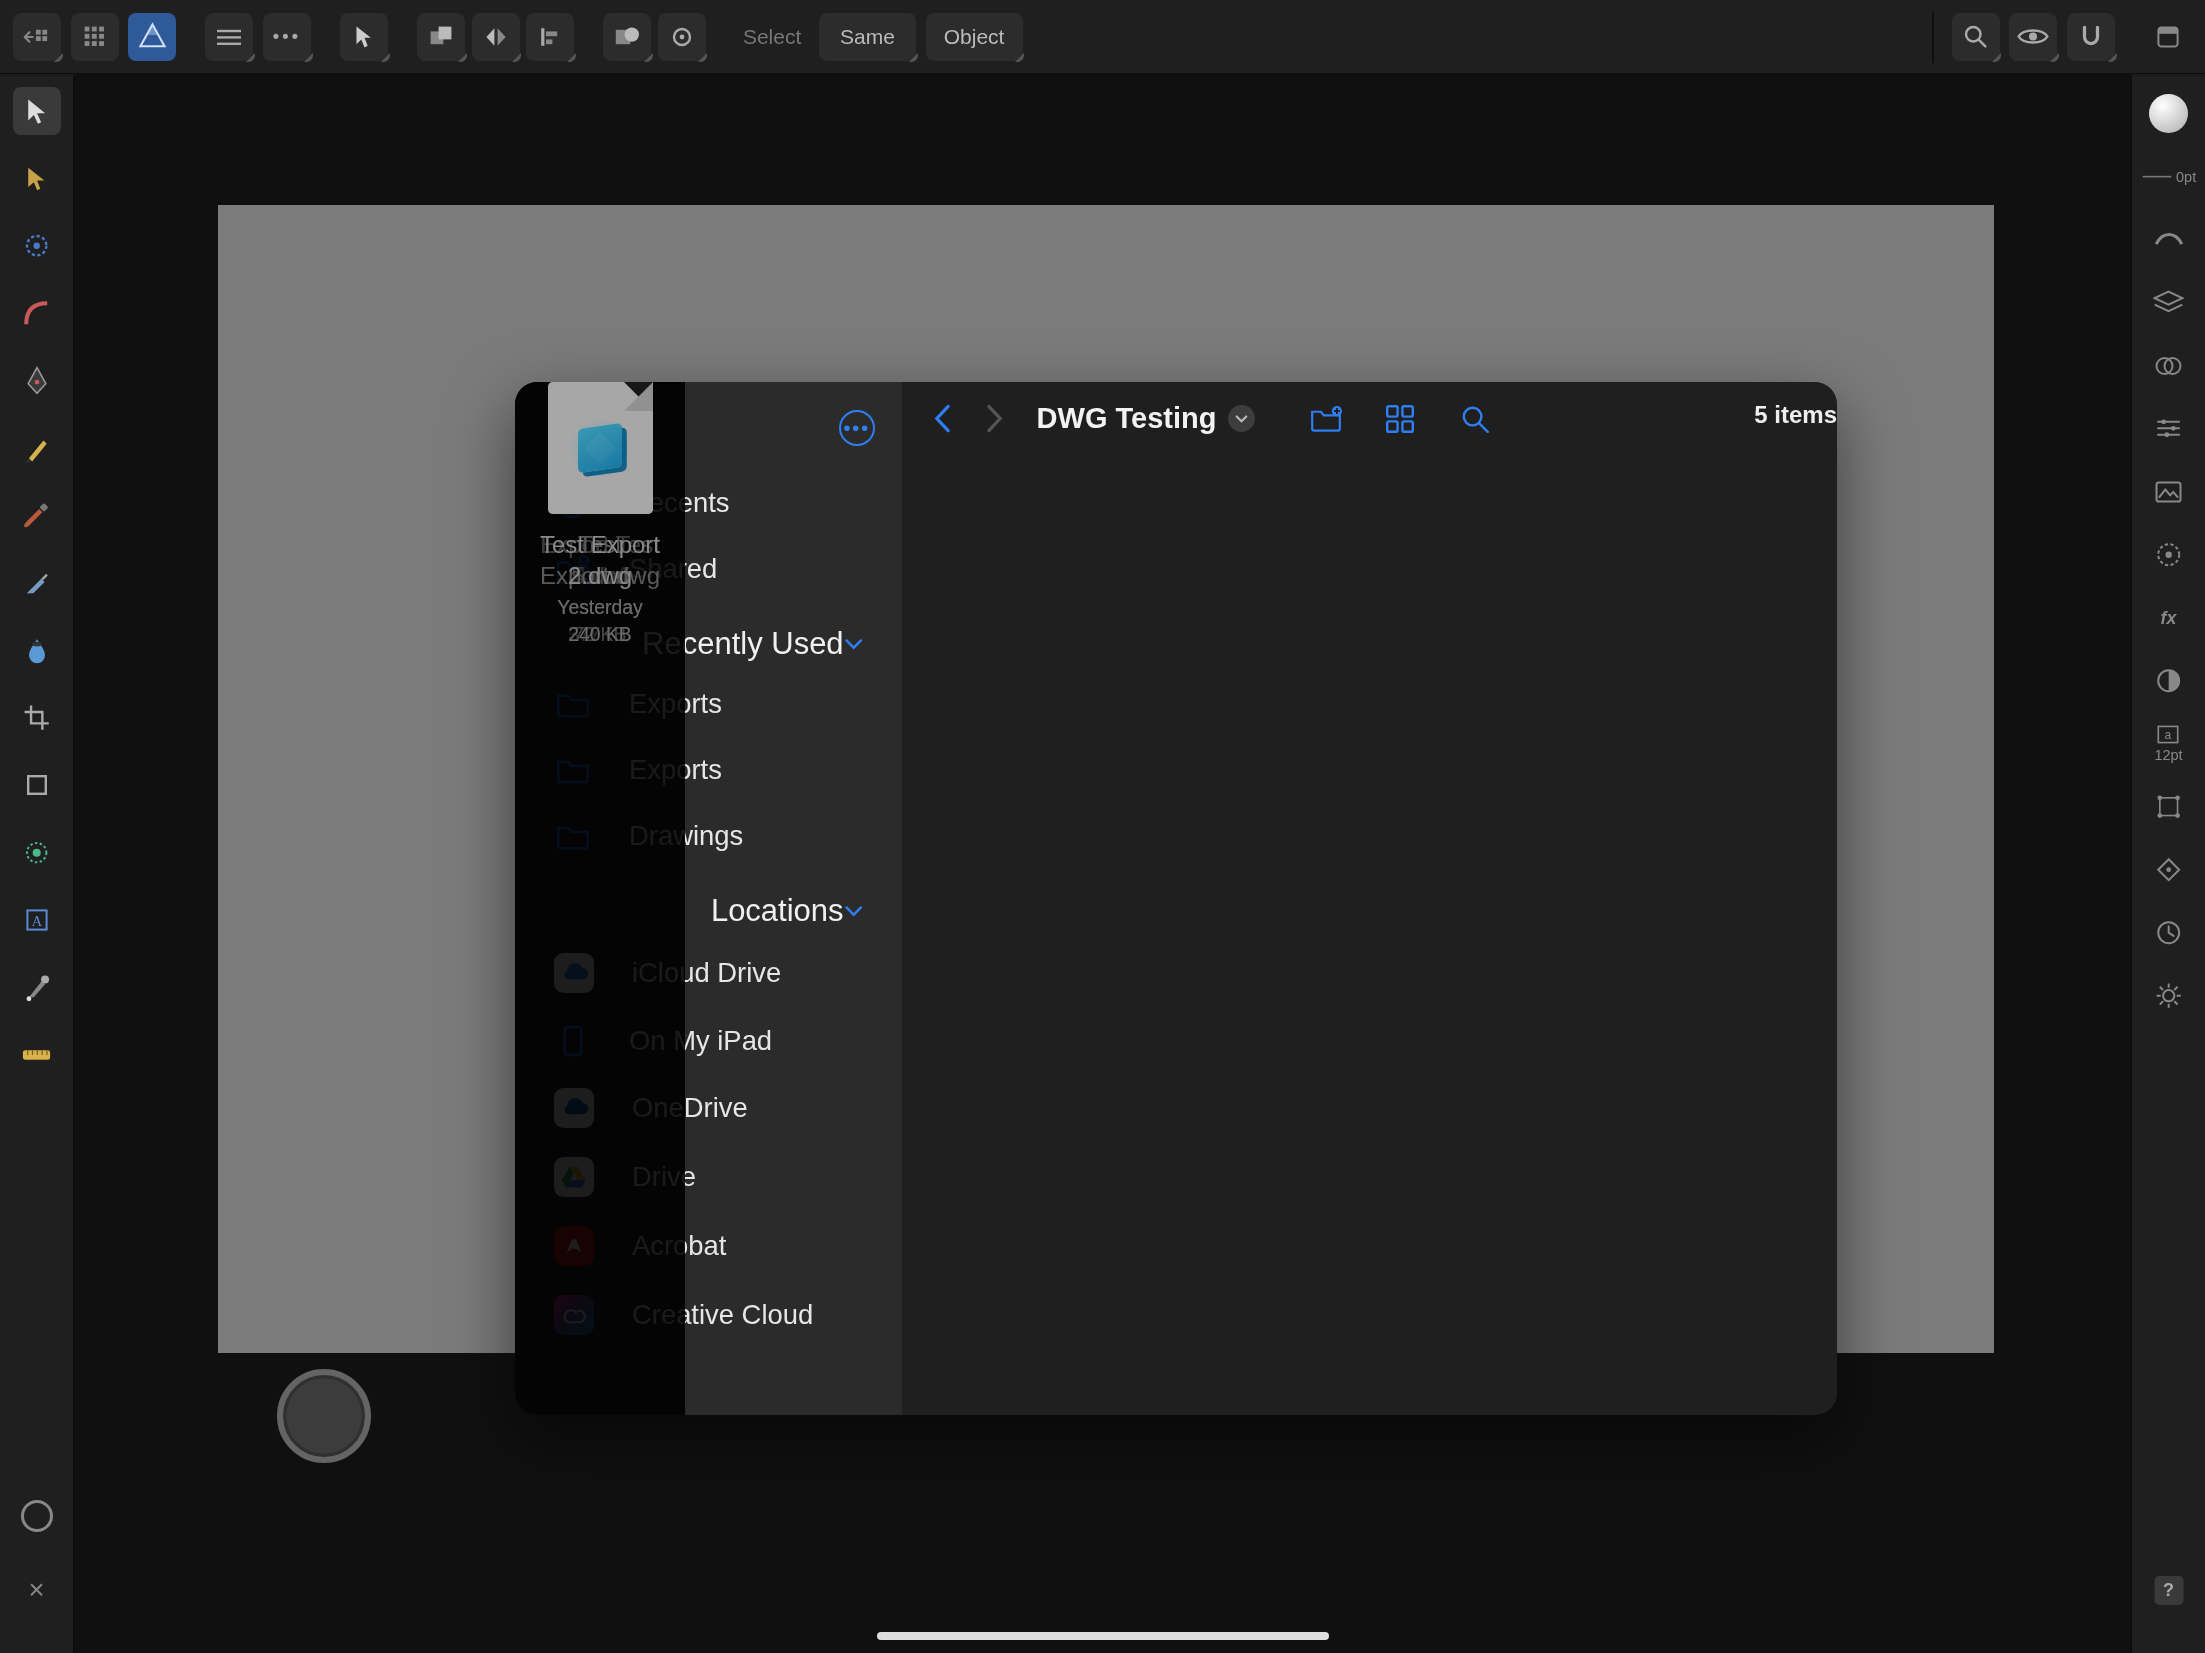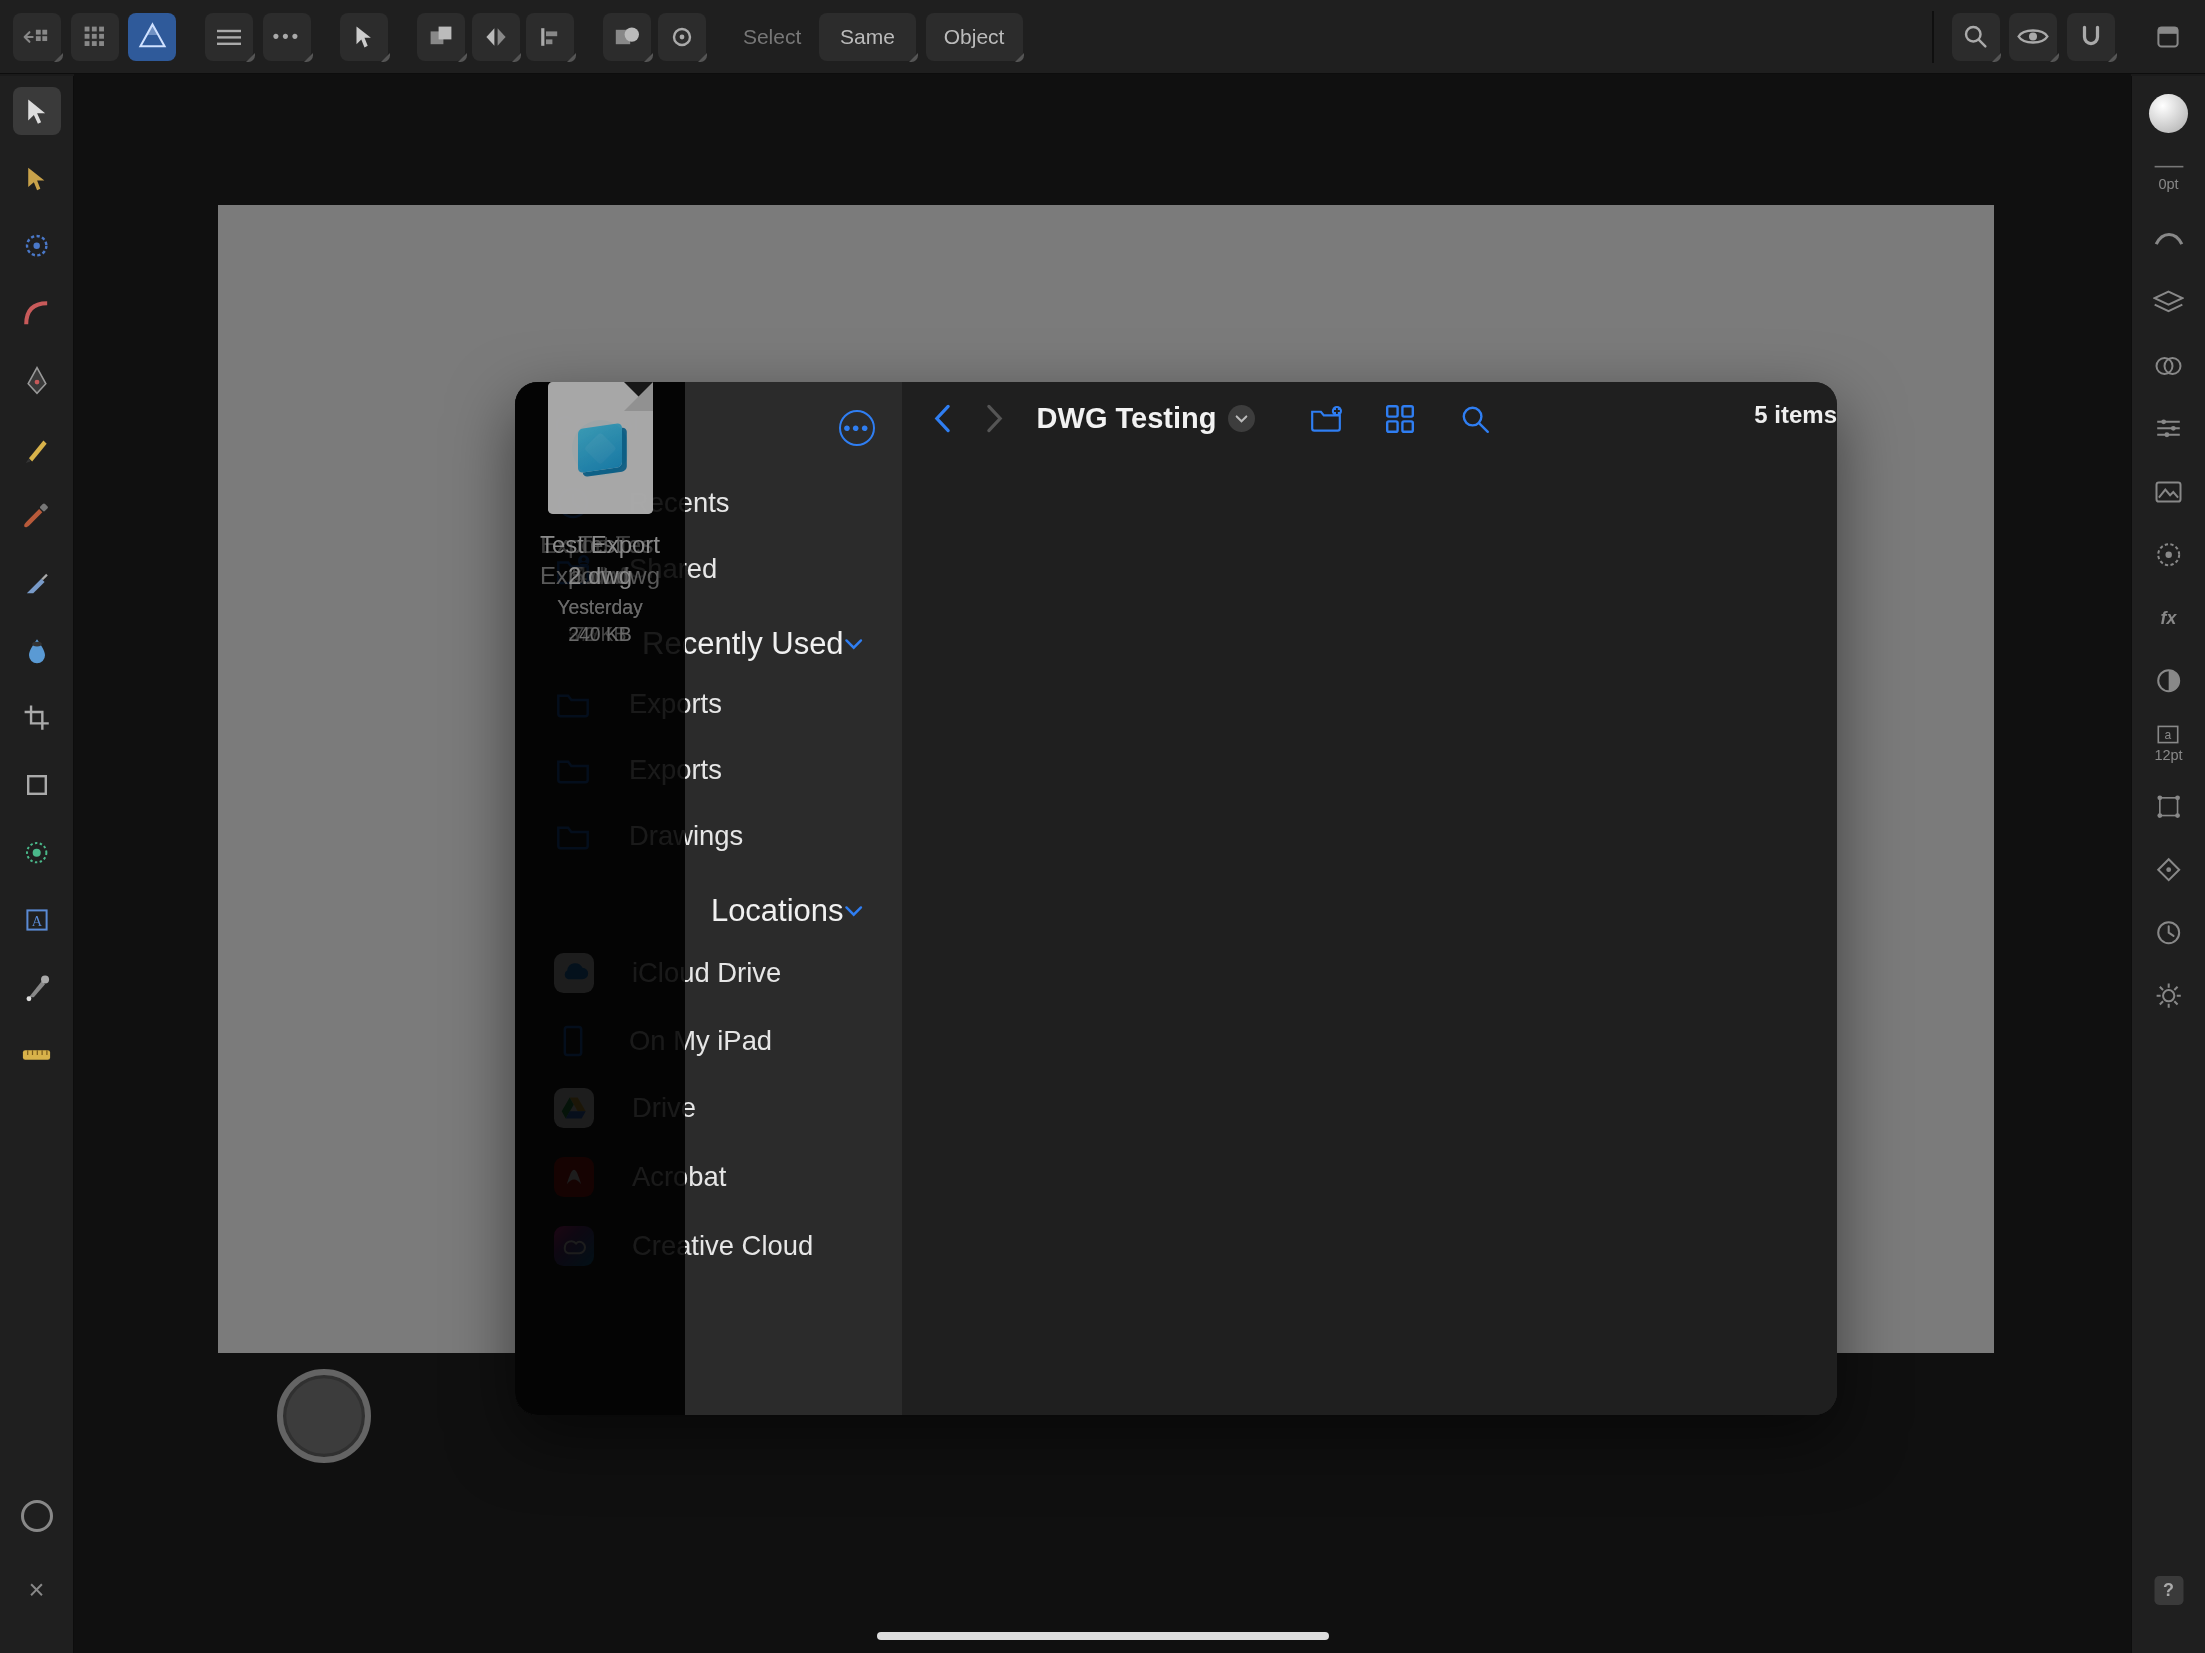--- a/index.html
+++ b/index.html
@@ -523,21 +523,21 @@
       </svg>
   </div>
 
   <div class="record-ring"></div>
   <div class="close-x">×</div>
 </div>
 
 <div class="right-tools">
   <div class="rswatch"></div>
   <div class="rtool">
-    <div style="display:flex;flex-direction:column;align-items:center;gap:3.2px;">
+    <div style="display:flex;flex-direction:row;align-items:center;gap:3.2px;">
       <svg width="32" height="11.3" viewBox="0 0 40 14">
           <path d="M2 7h36" stroke="#777" stroke-width="2"></path>
         </svg>
       <small>0pt</small>
     </div>
   </div>
   <div class="rtool">
     <svg width="32" height="22.6" viewBox="0 0 40 28">
         <path d="M4 20c8-16 24-16 32 0" stroke="#888" stroke-width="4" fill="none"></path>
       </svg>
@@ -714,20 +714,28 @@
             </div>
             <span>iCloud Drive</span>
           </div>
           <div class="sb-item">
             <span class="sb-icon">
               <svg viewBox="0 0 44 44">
                 <rect x="12" y="5" width="20" height="34" rx="3" stroke="#2f7ef2" stroke-width="3" fill="none"></rect>
               </svg>
             </span>
             <span>On My iPad</span>
+          </div>
+          <div class="sb-item">
+            <div class="loc-icon loc-icloud">
+              <svg width="29" height="21" viewBox="0 0 36 26">
+                <path d="M28 20a7 7 0 0 0 0-14 10 10 0 0 0-19 3 6 6 0 0 0 1 11Z" fill="#1b6ec8"></path>
+              </svg>
+            </div>
+            <span>OneDrive</span>
           </div>
           <div class="sb-item">
             <div class="loc-icon loc-drive">
               <svg width="27.4" height="24" viewBox="0 0 34 30">
                 <path d="M12 2h10l10 17H22Z" fill="#f7c948"></path>
                 <path d="M12 2 2 19l5 9 10-17Z" fill="#34a853"></path>
                 <path d="M7 28h20l5-9H12Z" fill="#4285f4"></path>
               </svg>
             </div>
             <span>Drive</span>

